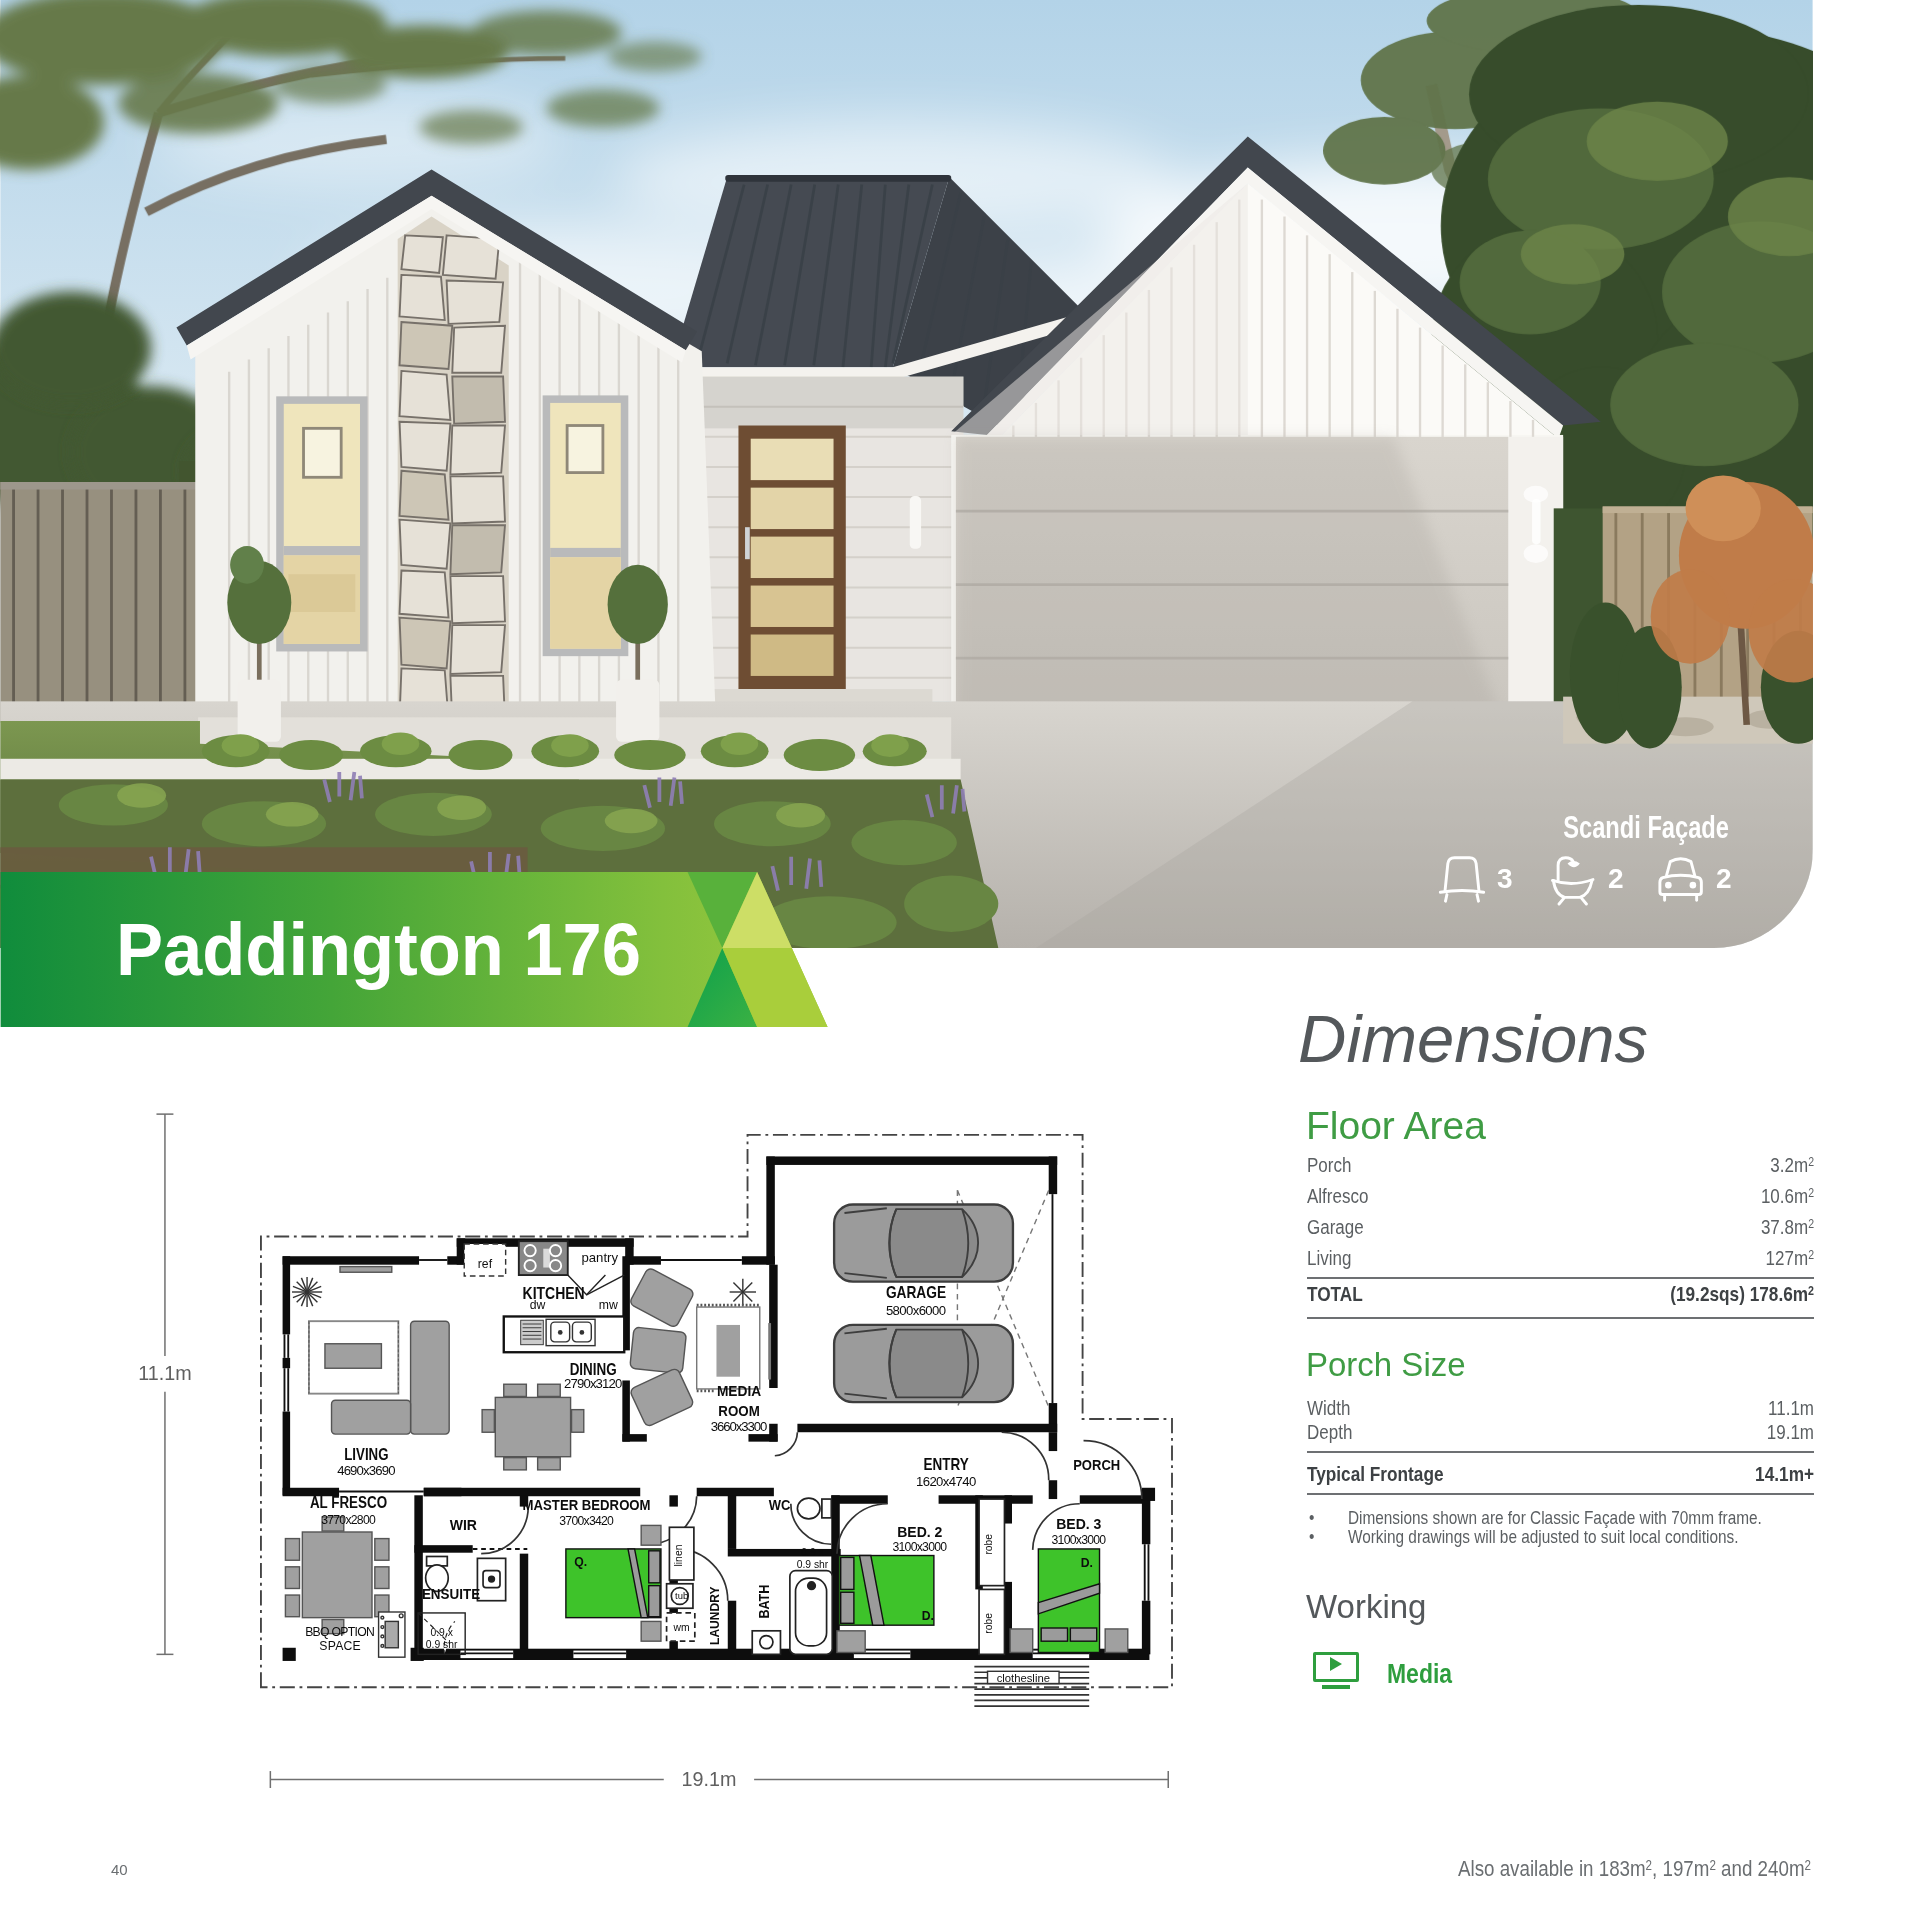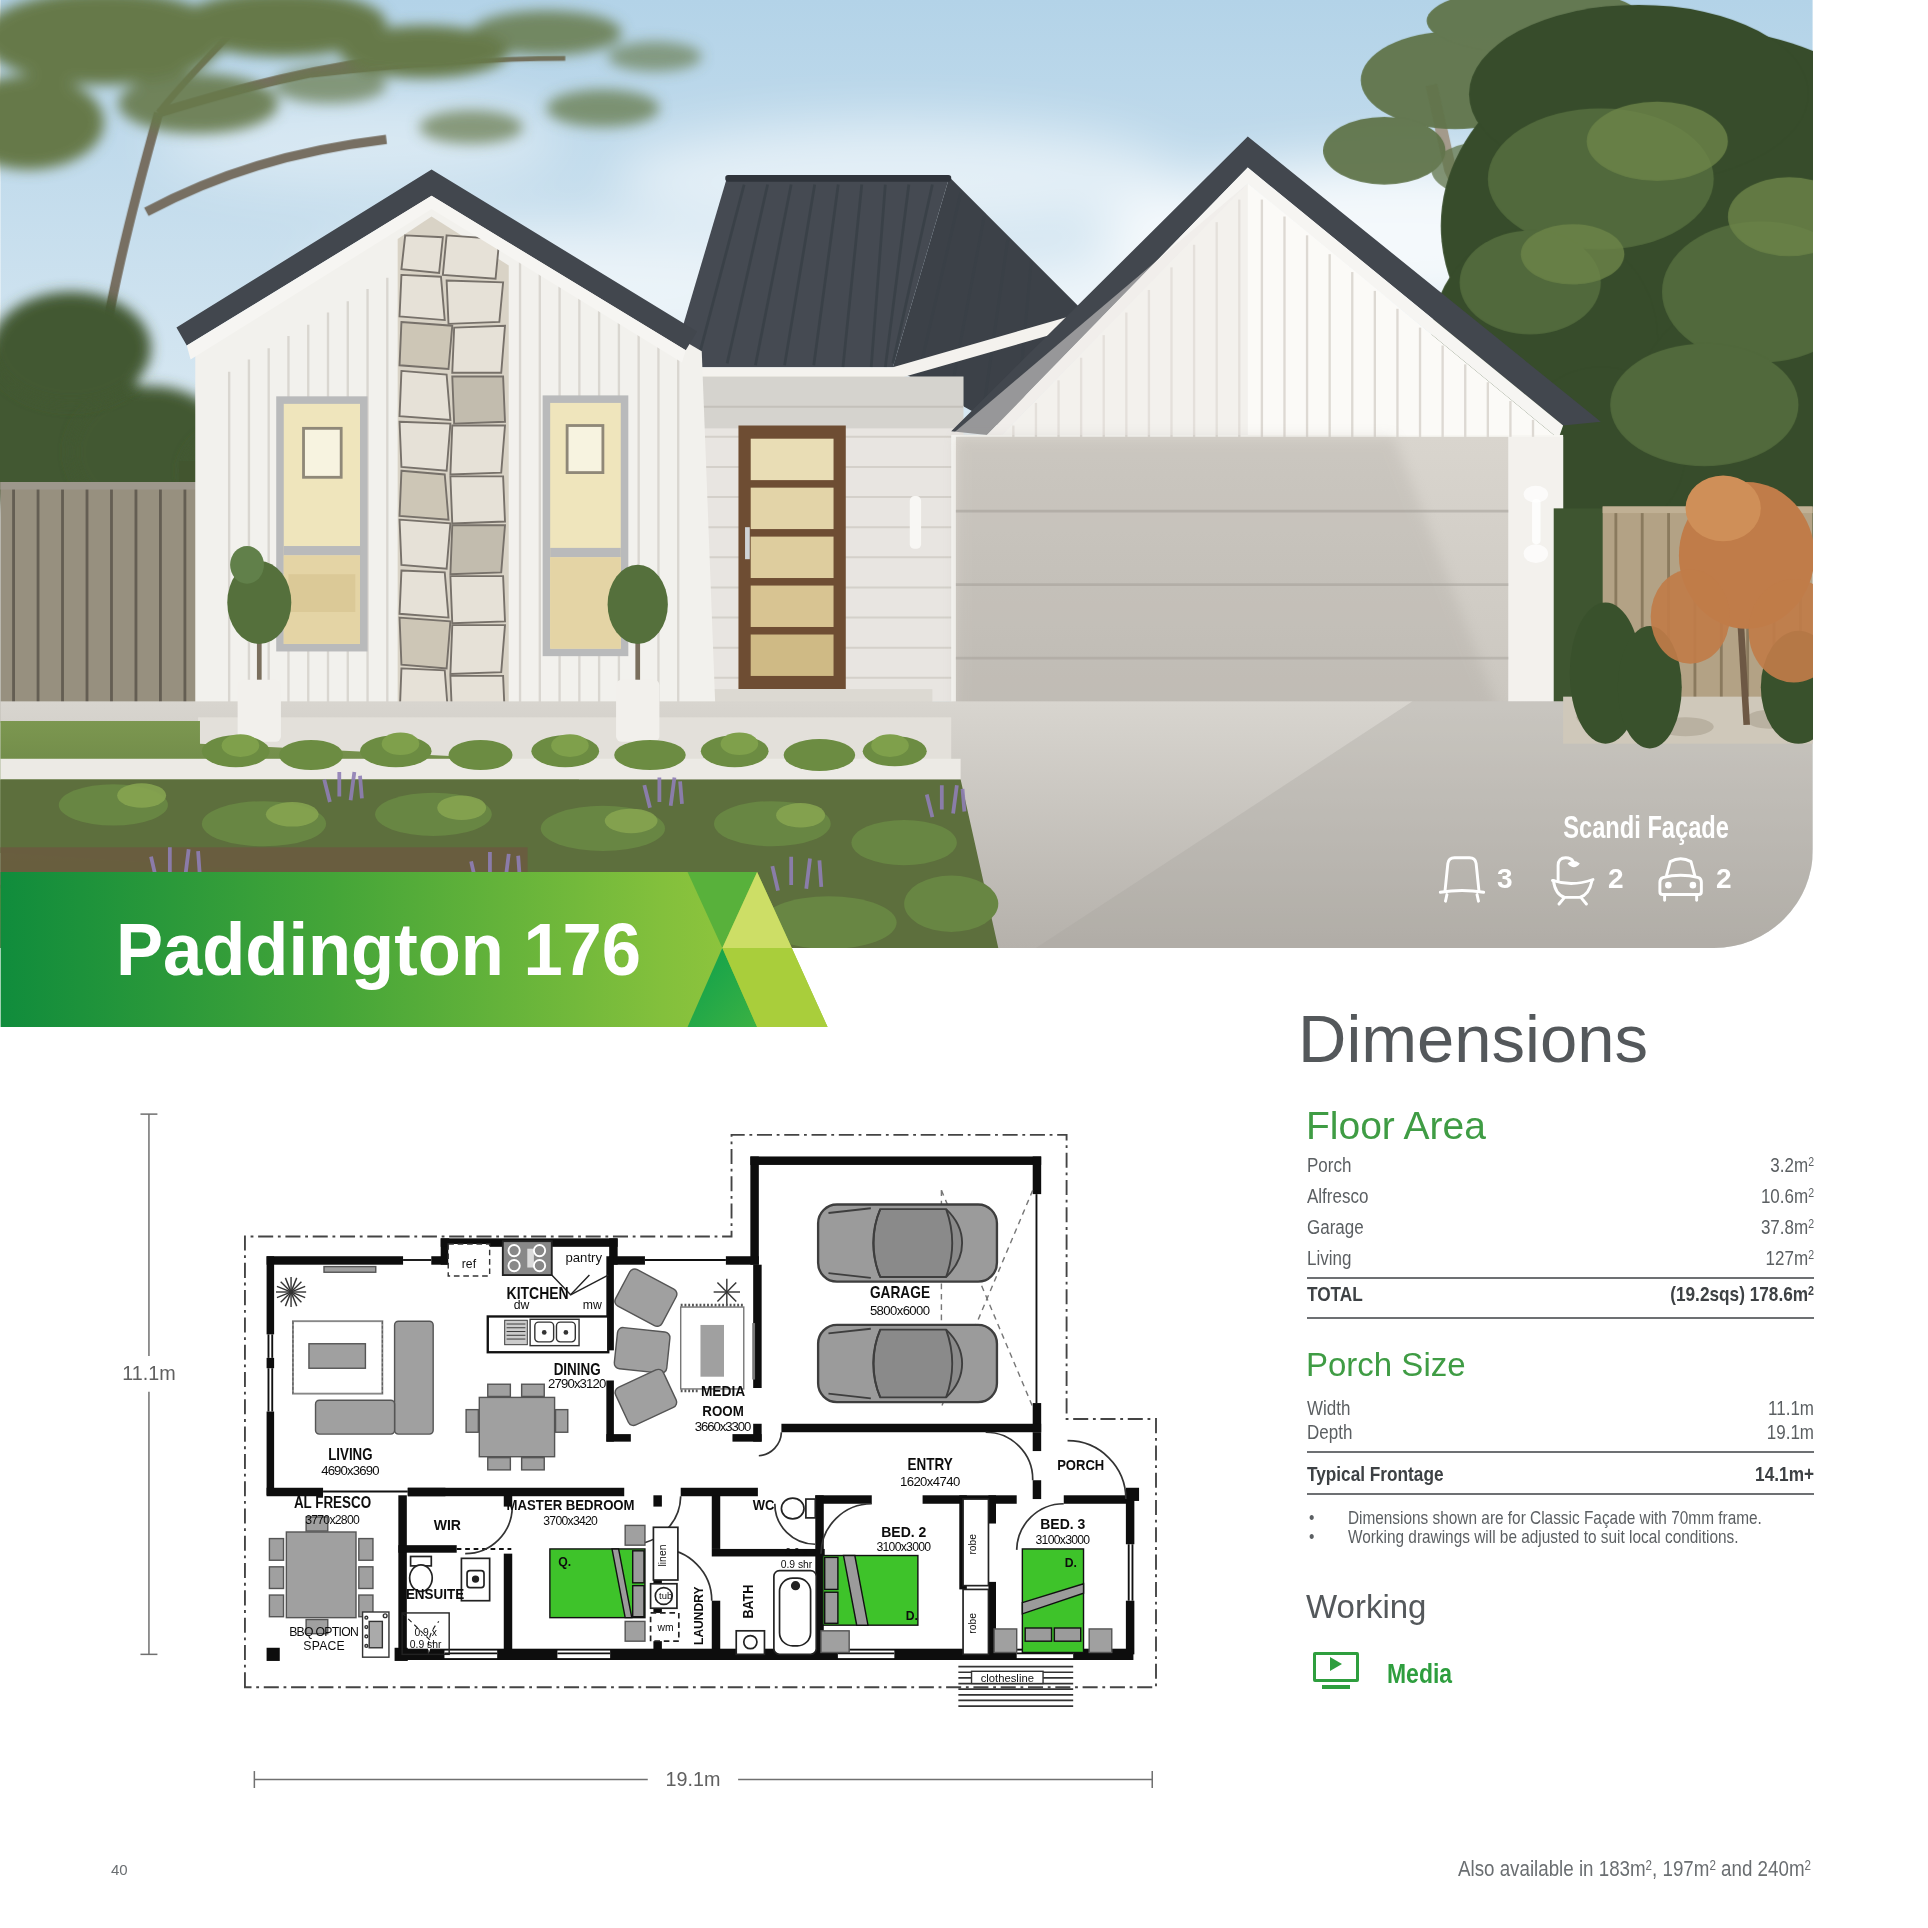--- a/index.html
+++ b/index.html
@@ -429,21 +429,21 @@
       </defs>
       <polygon points="0,0 805,0 880,165 0,165" fill="url(#band)"></polygon>
       <polygon points="731,0 805,0 768,81" fill="#58b13b"></polygon>
       <polygon points="768,81 805,165 731,165" fill="url(#emer)"></polygon>
       <polygon points="805,0 842,81 768,81" fill="#cdde66"></polygon>
       <polygon points="768,81 842,81 880,165 805,165" fill="#a9ce3b"></polygon>
     </svg>
   </div>
   <div class="abs" style="left:116px;top:907px;color:#fff;font-weight:bold;font-size:74px;transform:scaleX(0.953);transform-origin:0 0;">Paddington 176</div>
 
-  <div class="abs" style="left:0px;top:1036px;width:1224px;height:800px;">
+  <div class="abs" style="left:16px;top:1036px;width:1224px;height:800px;">
     <svg width="1224" height="800" viewBox="0 1100 1300 850" xmlns="http://www.w3.org/2000/svg" font-family="Liberation Sans, sans-serif">
 
       <path d="M260,1792 L260,1313 L777,1313 L777,1205 L1133,1205 L1133,1507 L1228,1507 L1228,1792 Z" fill="none" stroke="#444" stroke-width="2" stroke-dasharray="16 5 3 5"></path>
 
       <g fill="#0d0d0d">
 
         <rect x="283" y="1334" width="145" height="9"></rect>
         <rect x="458" y="1334" width="18" height="9"></rect>
 
         <rect x="468" y="1315" width="9" height="28"></rect>
@@ -797,21 +797,21 @@
         <line x1="270" y1="1881" x2="270" y2="1899"></line>
         <line x1="1224" y1="1881" x2="1224" y2="1899"></line>
       </g>
       <g fill="#606060" font-size="21" text-anchor="middle">
         <text x="158" y="1466">11.1m</text>
         <text x="736" y="1897">19.1m</text>
       </g>
     </svg>
   </div>
 
-  <div class="abs" style="left:1298px;top:1000px;font-size:67px;color:#54585b;">Dimensions</div>
+  <div class="abs" style="left:1298px;top:1000px;font-size:67px;color:#54585b;font-style:italic;">Dimensions</div>
   <div class="abs" style="left:1306px;top:1104px;font-size:39px;color:#3f9c44;">Floor Area</div>
 
   <div class="abs" style="left:1307px;top:1154px;font-size:20px;color:#5b5f62;transform:scaleX(0.85);transform-origin:0 0;">
     <div style="height:31px;">Porch</div>
     <div style="height:31px;">Alfresco</div>
     <div style="height:31px;">Garage</div>
     <div style="height:31px;">Living</div>
   </div>
   <div class="abs" style="left:1307px;top:1154px;width:507px;text-align:right;font-size:20px;color:#5b5f62;transform:scaleX(0.85);transform-origin:100% 0;">
     <div style="height:31px;">3.2m<sup>2</sup></div>

